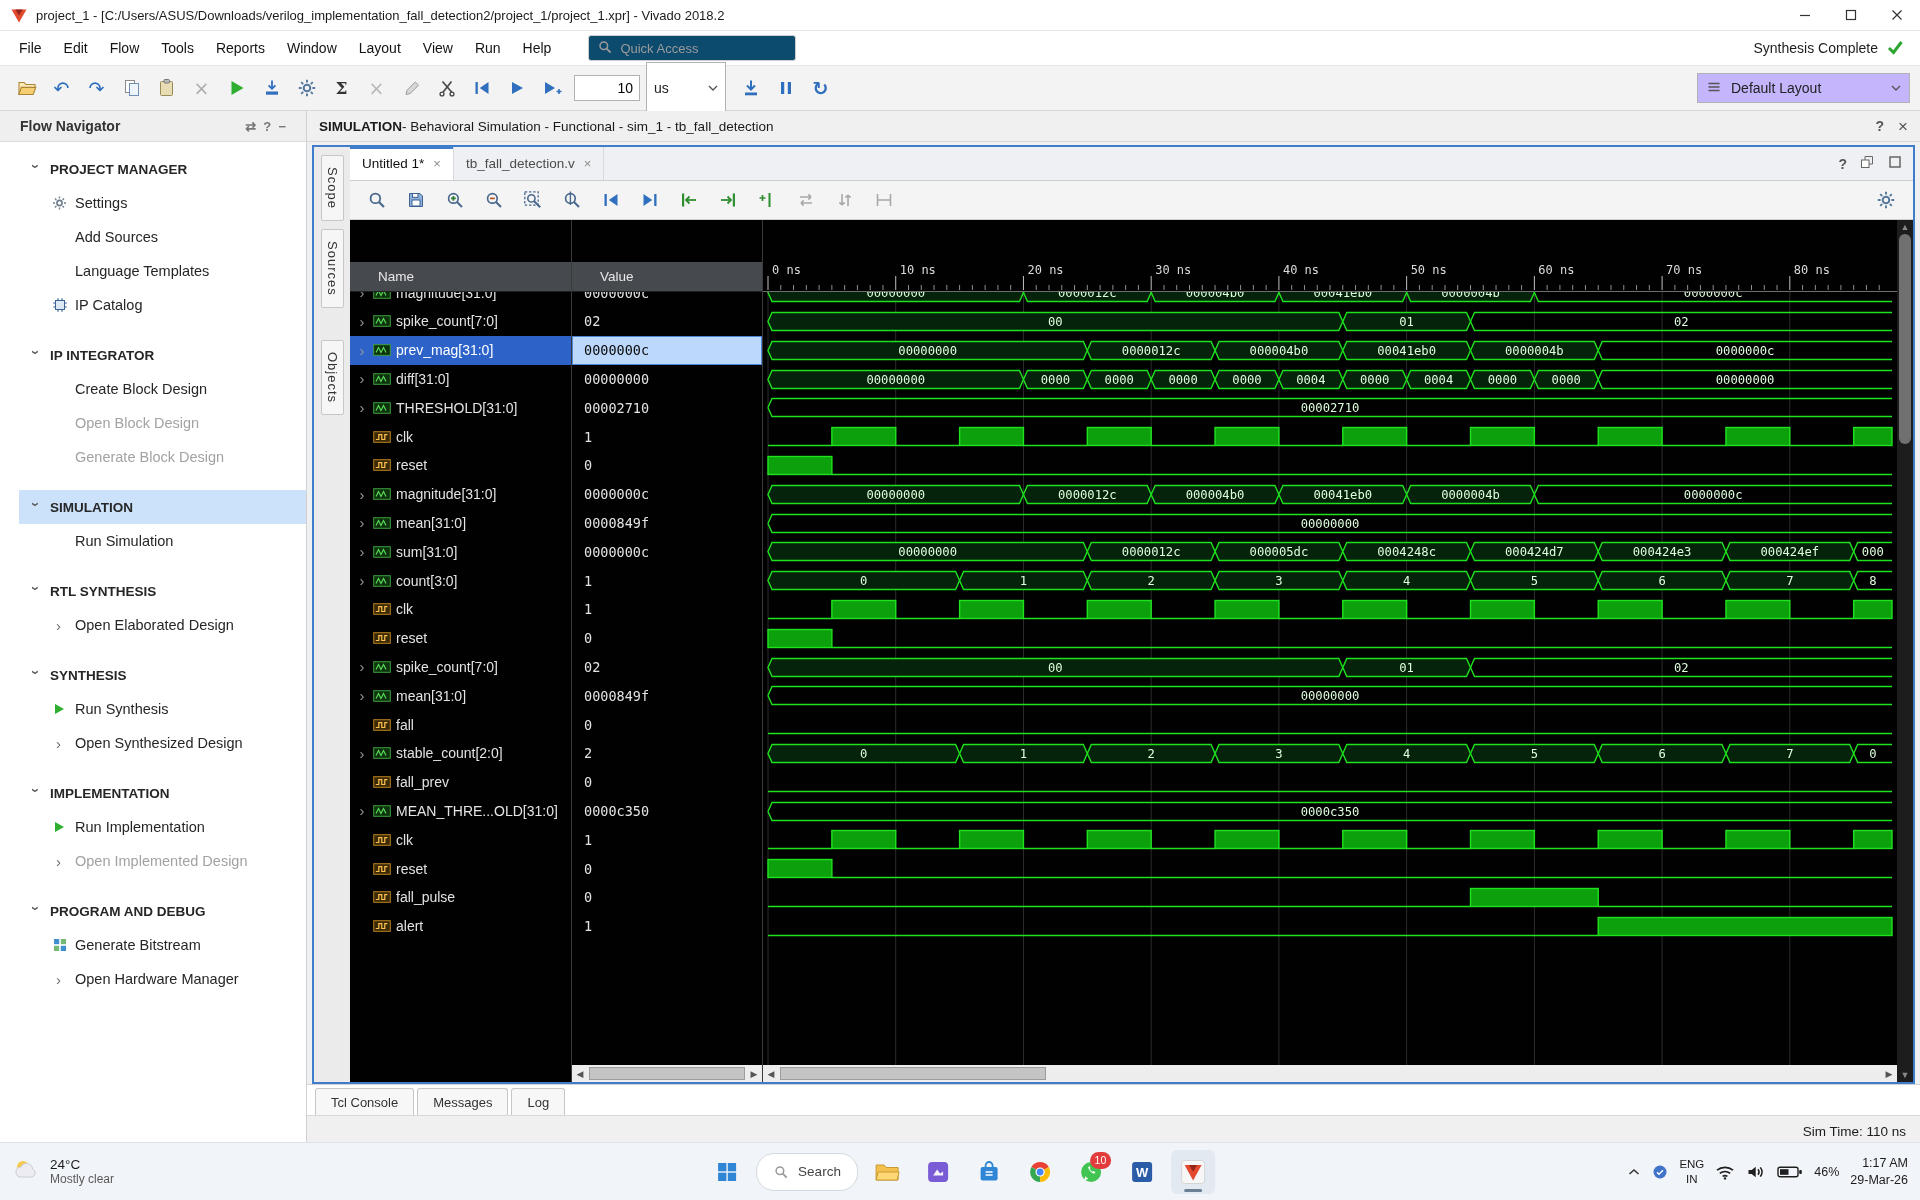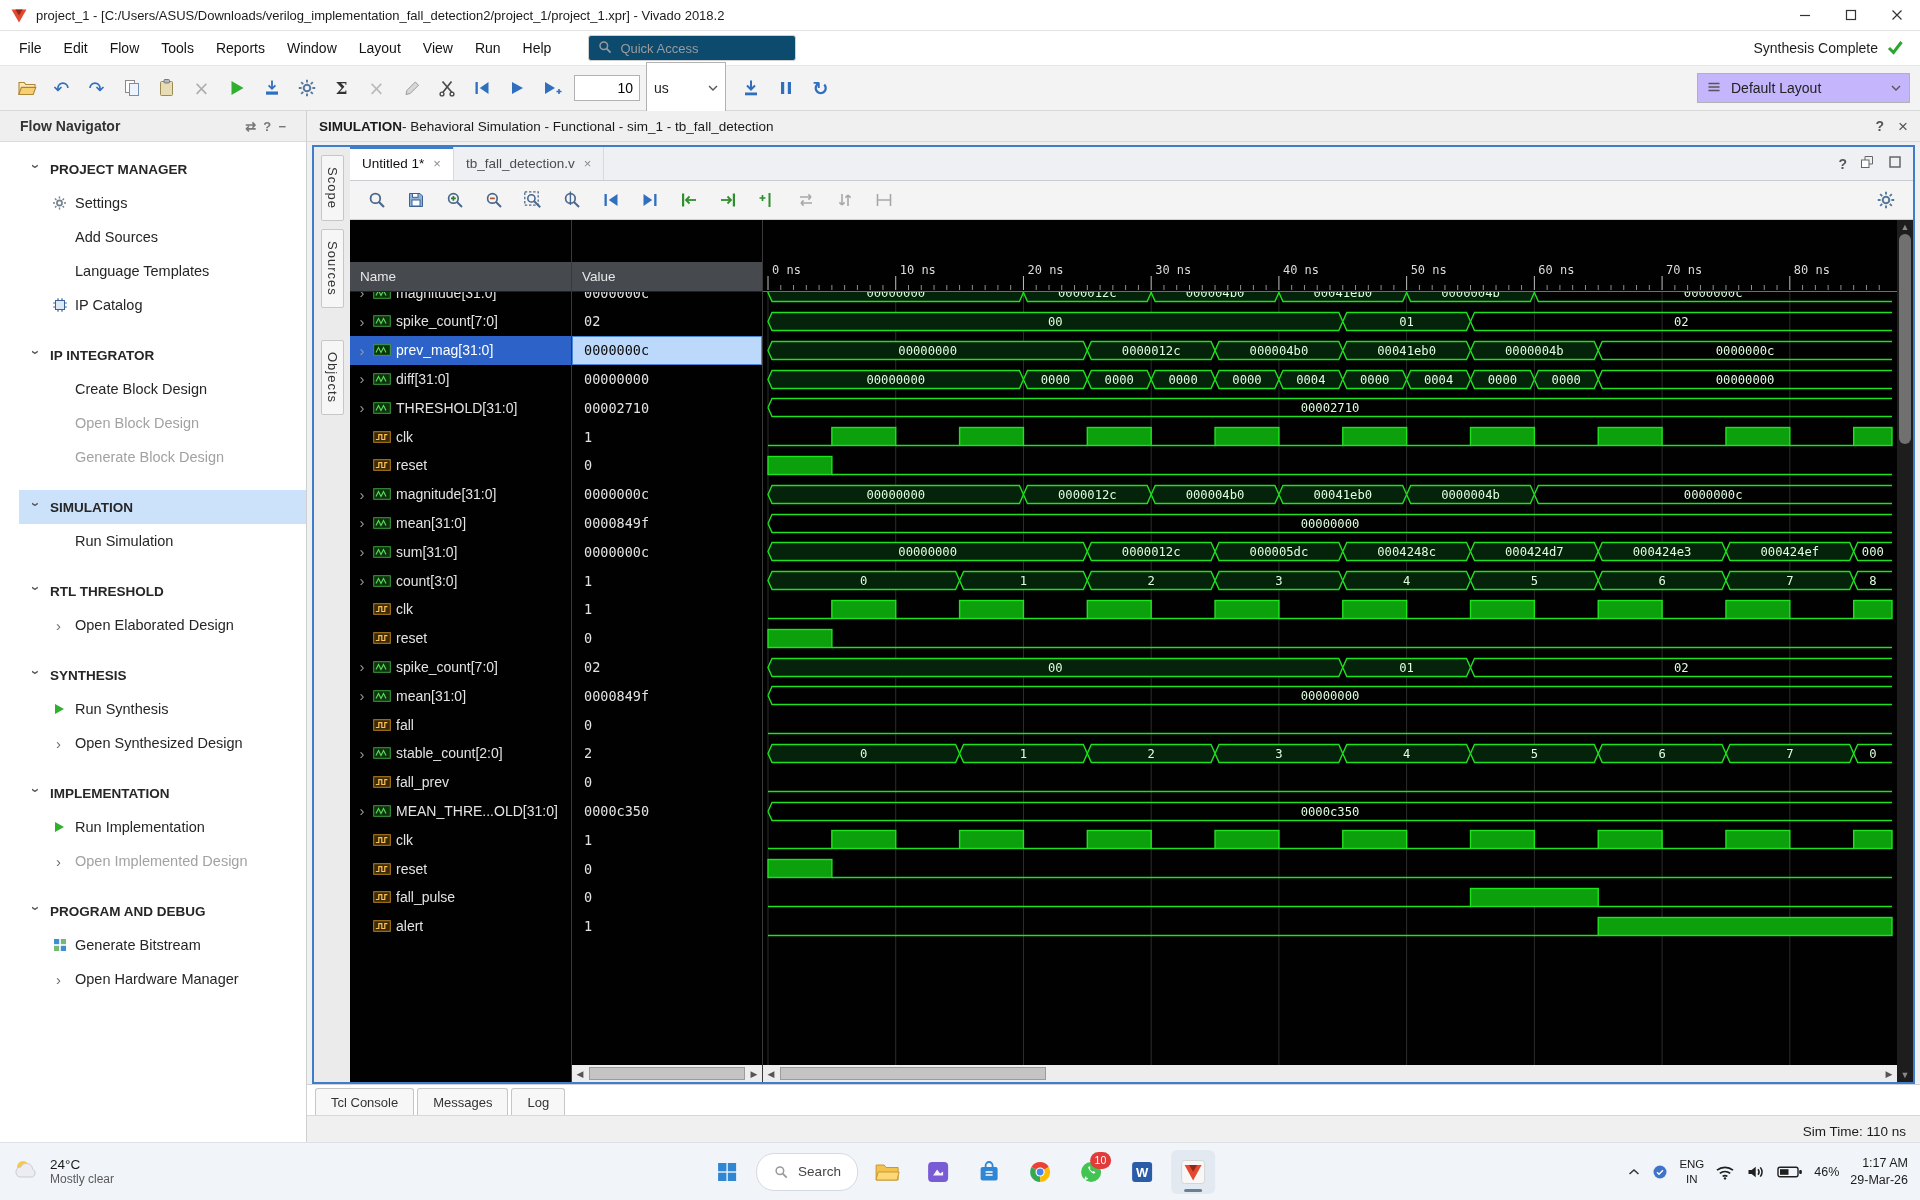--- a/index.html
+++ b/index.html
@@ -66,21 +66,21 @@
   .tab-icons{margin-left:auto;display:flex;gap:12px;align-items:center;margin-right:10px;}
   .wavetoolbar{height:38px;background:#f4f4f4;border-bottom:1px solid #cfcfcf;display:flex;align-items:center;
     padding:0 12px;gap:9px;flex:none;}
   .wbtn{width:30px;height:28px;display:flex;align-items:center;justify-content:center;}
   .wb-gear{margin-left:auto;}
   .simcontent{flex:1;display:flex;min-height:0;background:#010101;}
   .namecol{width:221px;display:flex;flex-direction:column;flex:none;}
   .valuecol{width:190px;display:flex;flex-direction:column;border-left:1px solid #3a3a3a;border-right:1px solid #3a3a3a;flex:none;}
   .wavecol{flex:1;display:flex;flex-direction:column;min-width:0;}
   .colspacer{height:42px;background:#010101;flex:none;}
-  .colheader{height:29px;background:#46494d;color:#e8e8e8;display:flex;align-items:center;padding-left:10px;
+  .colheader{height:29px;background:#46494d;color:#e8e8e8;display:flex;align-items:center;padding-left:28px;
     font-size:13.5px;border-bottom:1px solid #202020;flex:none;}
   .rows{flex:1;overflow:hidden;position:relative;}
   .srow{height:28.8px;display:flex;align-items:center;padding-left:6px;gap:5px;white-space:nowrap;}
   .schev{width:12px;color:#9a9a9a;font-size:15px;text-align:center;flex:none;}
   .sicon{display:flex;flex:none;}
   .slabel{font-size:14px;color:#e3e3e3;overflow:hidden;}
   .srow.sel{background:#2d63c8;}
   .srow.sel .slabel{color:#fff;}
   .vrow{height:28.8px;display:flex;align-items:center;padding-left:12px;font-family:"DejaVu Sans Mono",monospace;
     font-size:13.5px;color:#e3e3e3;}
@@ -368,21 +368,21 @@
               <span class="fn-tchev">›</span>
               <span>SIMULATION</span>
             </div>
             <div class="fn-item">
               <span>Run Simulation</span>
             </div>
           </div>
           <div class="fn-section">
             <div class="fn-title">
               <span class="fn-tchev">›</span>
-              <span>RTL THRESHOLD</span>
+              <span>RTL SYNTHESIS</span>
             </div>
             <div class="fn-item">
               <span class="fchev">›</span>
               <span>Open Elaborated Design</span>
             </div>
           </div>
           <div class="fn-section">
             <div class="fn-title">
               <span class="fn-tchev">›</span>
               <span>SYNTHESIS</span>

